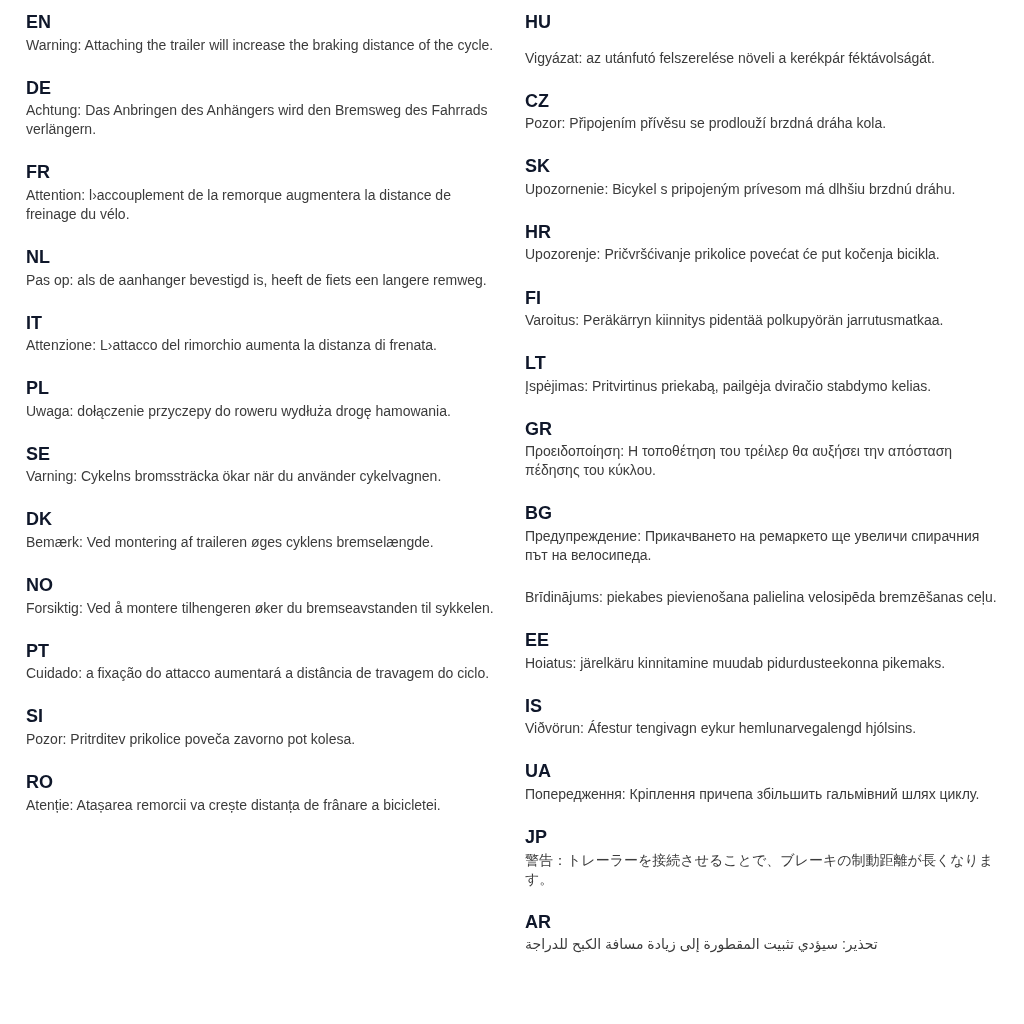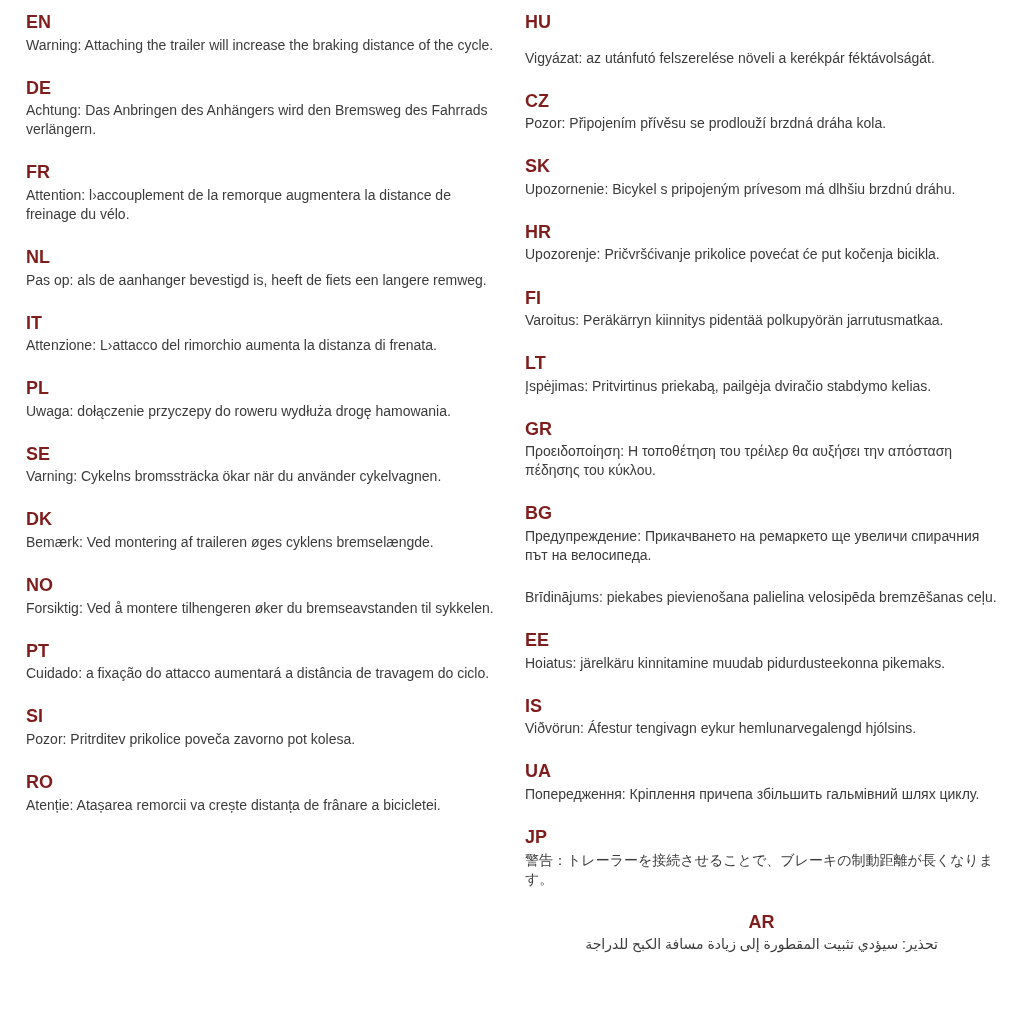--- a/index.html
+++ b/index.html
@@ -21,36 +21,36 @@
   .col {
     width: 473px;
     flex: 0 0 473px;
   }
   .lang-block {
     margin-bottom: 23px;
   }
   .lang-code {
     font-size: 18px;
     font-weight: bold;
-    color: #7f1d1d;
+    color: #0f172a;
     margin: 0 0 2px 0;
     line-height: 1.2;
   }
   .lang-text {
     font-size: 14px;
     color: #3b3b3b;
     margin: 0;
     line-height: 1.36;
   }
   .spaced .lang-text {
     margin-top: 15px;
   }
   .rtl {
     direction: rtl;
-    text-align: center;
+    text-align: left;
   }
 </style>
 </head>
 <body>
 
 <div class="page">
   <div class="col">
   <section class="lang-block">
     <h2 class="lang-code">EN</h2>
     <p class="lang-text">Warning: Attaching the trailer will increase the braking distance of the cycle.</p>

